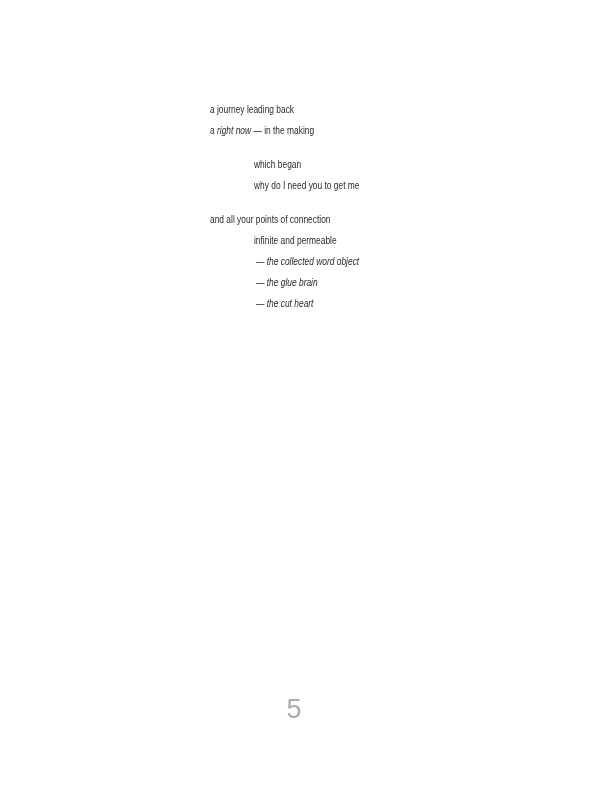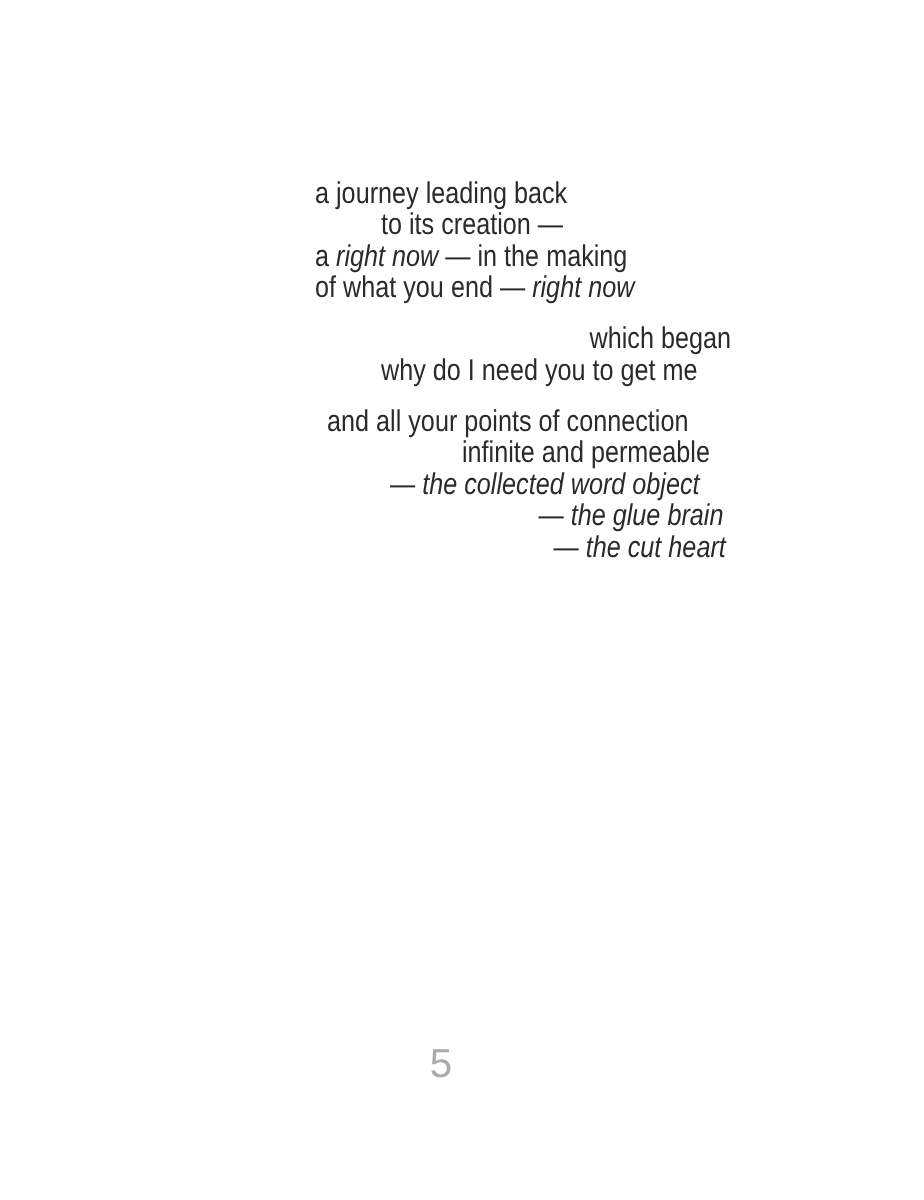--- a/index.html
+++ b/index.html
@@ -12,28 +12,26 @@
     width: 616px;
     height: 800px;
     background: #ffffff;
     overflow: hidden;
     font-family: "Liberation Sans", sans-serif;
   }
   .poem {
     position: absolute;
     left: 210px;
     top: 99px;
-    font-size: 20px;
+    font-size: 10px;
     line-height: 21px;
     color: #2a2a2a;
-    margin-top: 20px;
   }
   .stanza + .stanza {
     margin-top: 13px;
-    text-align: right;
   }
   .line {
     height: 21px;
     white-space: pre;
   }
   .line-inner {
     display: inline-block;
     transform: scaleX(0.84);
     transform-origin: 0 50%;
     white-space: pre;
@@ -54,23 +52,21 @@
     color: #ababab;
   }
 </style>
 </head>
 <body>
 
 <div class="page">
   <div class="poem" id="poem" style="color: rgb(42, 42, 42);">
       <div class="stanza">
         <div class="line"><span class="line-inner"><span>a journey leading back</span></span></div>
-        <div class="line ind1"><span class="line-inner"><span>to its creation —</span></span></div>
         <div class="line"><span class="line-inner"><span>a </span><span class="it">right now</span><span> — in the making</span></span></div>
-        <div class="line"><span class="line-inner"><span>of what you end — </span><span class="it">right now</span></span></div>
       </div>
       <div class="stanza">
         <div class="line ind1"><span class="line-inner"><span>which began</span></span></div>
         <div class="line ind1"><span class="line-inner"><span>why do I need you to get me</span></span></div>
       </div>
       <div class="stanza">
         <div class="line"><span class="line-inner"><span>and all your points of connection</span></span></div>
         <div class="line ind1"><span class="line-inner"><span>infinite and permeable</span></span></div>
         <div class="line ind2"><span class="line-inner"><span>— </span><span class="it">the collected word object</span></span></div>
         <div class="line ind2"><span class="line-inner"><span>— </span><span class="it">the glue brain</span></span></div>

